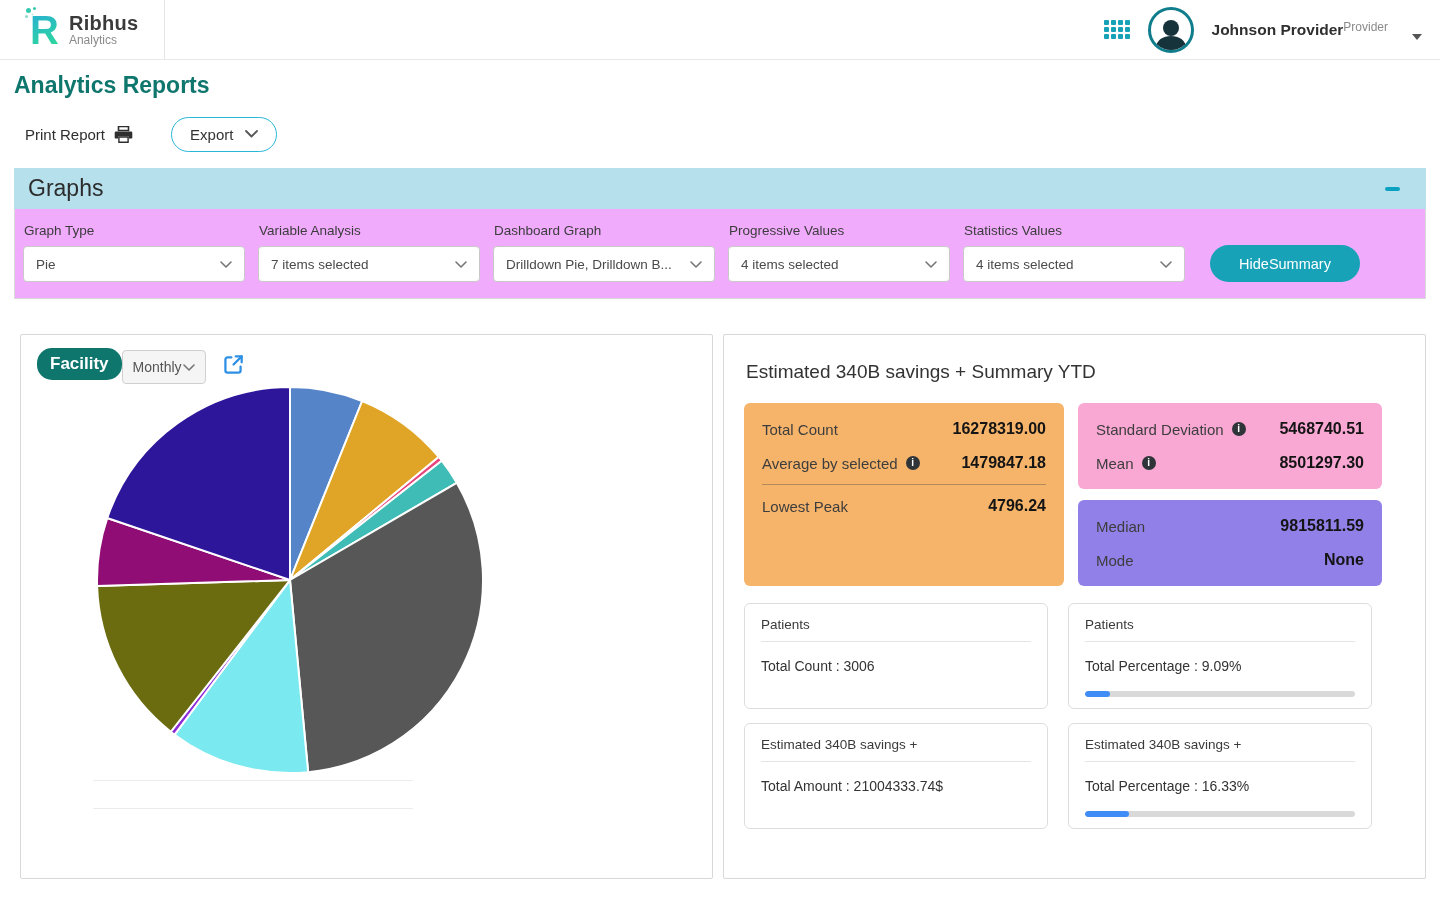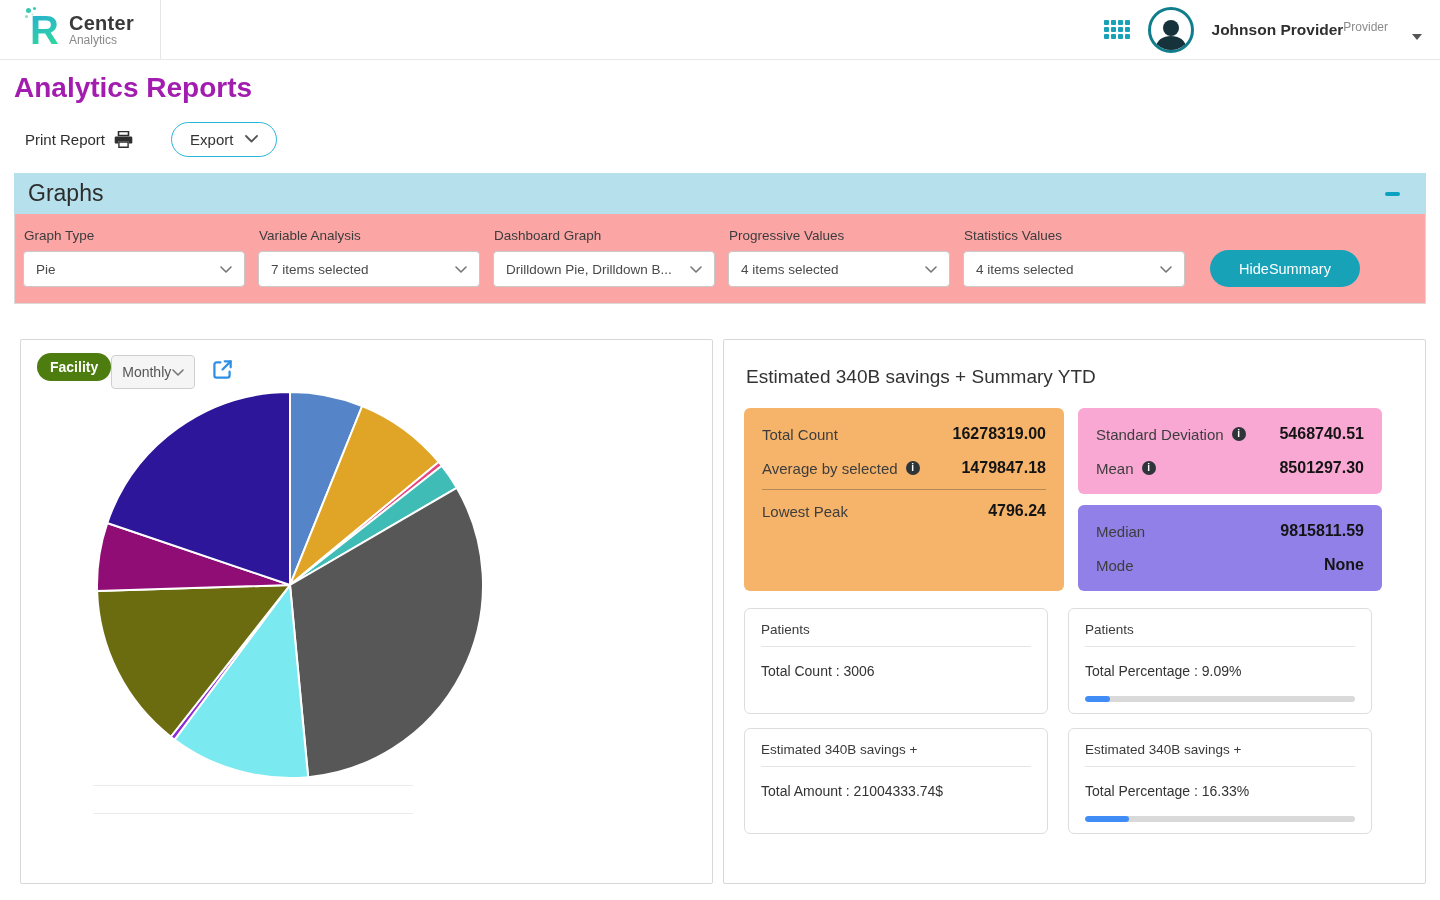--- a/index.html
+++ b/index.html
@@ -33,49 +33,49 @@
   .grid-icon i { background:#17a2b8; border-radius:1px; }
   .avatar { width:46px; height:46px; border-radius:50%; border:3px solid #0f7d8c; background:#fff;
     display:flex; align-items:flex-end; justify-content:center; overflow:hidden; cursor:pointer; }
   .user-block { display:flex; flex-direction:row; line-height:1.25; }
   .user-name { font-size:15.5px; color:#2f2f2f; font-weight:600; }
   .user-role { font-size:12px; color:#8a8a8a; }
   .caret { width:0; height:0; border-left:5px solid transparent; border-right:5px solid transparent;
     border-top:6px solid #555; margin:14px 0 0 6px; cursor:pointer; }
 
   
-  .page-title { margin:12px 0 0 14px; font-size:28px; font-weight:600; color:#a21caf; }
+  .page-title { margin:12px 0 0 14px; font-size:23px; font-weight:600; color:#0f766e; }
   .actions-row { margin-top:16px; padding-left:25px; display:flex; align-items:center; gap:38px; height:38px; }
   .print-link { display:flex; align-items:center; gap:9px; font-size:15px; color:#2e2e2e; cursor:pointer; }
   .export-btn { display:flex; align-items:center; gap:12px; border:1.6px solid #29b7d9; border-radius:19px;
     background:#fff; padding:8px 18px; font-size:15px; color:#333; cursor:pointer; }
 
   
   .graphs-header { margin:15px 14px 0; background:#b5e0ec; height:41px; display:flex;
     align-items:center; justify-content:space-between; padding:0 26px 0 14px; cursor:pointer; }
   .graphs-title { font-size:23px; color:#2c2c2c; }
   .minus-icon { width:15px; height:4px; background:#0aa2c0; border-radius:2px; }
-  .filter-panel { margin:0 14px; border:1px solid #d9d9d9; border-top:none; background:#fca5a5;
+  .filter-panel { margin:0 14px; border:1px solid #d9d9d9; border-top:none; background:#f0abfc;
     padding:14px 8px 16px; display:flex; align-items:flex-end; gap:13px; }
   .filter-group { width:222px; flex:none; }
   .filter-label { font-size:13.5px; color:#3c3c3c; margin:0 0 8px 1px; }
   .select { height:36px; border:1px solid #c9c9c9; border-radius:4px; background:#fff; cursor:pointer;
     display:flex; align-items:center; justify-content:space-between; padding:0 12px; font-size:13.5px; color:#4a4a4a; }
   .select span { overflow:hidden; text-overflow:ellipsis; white-space:nowrap; }
   .hide-btn { margin-left:12px; height:37px; width:150px; border:none; border-radius:19px;
     background:#17a2b8; color:#fff; font-size:14.5px; cursor:pointer; font-family:inherit; }
 
   
   .cards-row { margin:35px 14px 0 20px; display:flex; gap:10px; }
   .card { background:#fff; border:1px solid #d8d8d8; border-radius:2px; height:545px; position:relative; }
   .pie-card { width:693px; flex:none; overflow:hidden; }
   .sum-card { flex:1; padding:20px; }
 
   .pie-head { position:absolute; top:13px; left:16px; right:14px; display:flex; align-items:flex-start; }
-  .facility-badge { background:#4d7c0f; color:#fff; font-size:14px; font-weight:600;
+  .facility-badge { background:#0f766e; color:#fff; font-size:17px; font-weight:600;
     padding:6px 13px; border-radius:15px; flex:none; cursor:pointer; }
   .legend { margin-left:12px; flex:1; height:40px; overflow:hidden; padding-top:2px; }
   .legend-row { display:flex; align-items:center; gap:10px; height:21px; font-size:13.5px; color:#4a4a4a; }
   .legend-dot { width:9px; height:9px; border-radius:50%; flex:none; }
   .period-select { width:84px; height:34px; background:#f5f5f5; border:1px solid #cfcfcf; border-radius:4px;
     display:flex; align-items:center; justify-content:space-between; padding:0 10px; font-size:14px; color:#555;
     flex:none; margin-top:2px; cursor:pointer; }
   .expand-btn { margin:4px 4px 0 14px; flex:none; cursor:pointer; background:none; border:none; padding:0; }
   .pie-svg { position:absolute; left:69px; top:45px; }
   .pie-line { position:absolute; left:72px; width:320px; border-top:1px solid #ececec; }
@@ -102,21 +102,21 @@
   .mini-progress { margin-top:17px; height:6px; background:#d9d9d9; border-radius:3px; overflow:hidden; }
   .mini-progress .fill { height:100%; background:#418df7; border-radius:3px; }
 </style>
 </head>
 <body>
 
 <div class="navbar">
   <div class="brand">
     <div class="brand-mark">R</div>
     <div class="brand-text">
-      <span class="brand-name">Center</span>
+      <span class="brand-name">Ribhus</span>
       <span class="brand-sub">Analytics</span>
     </div>
   </div>
   <div class="nav-divider"></div>
   <div class="nav-right">
     <div class="grid-icon">
       <i></i>
         <i></i>
         <i></i>
         <i></i>

